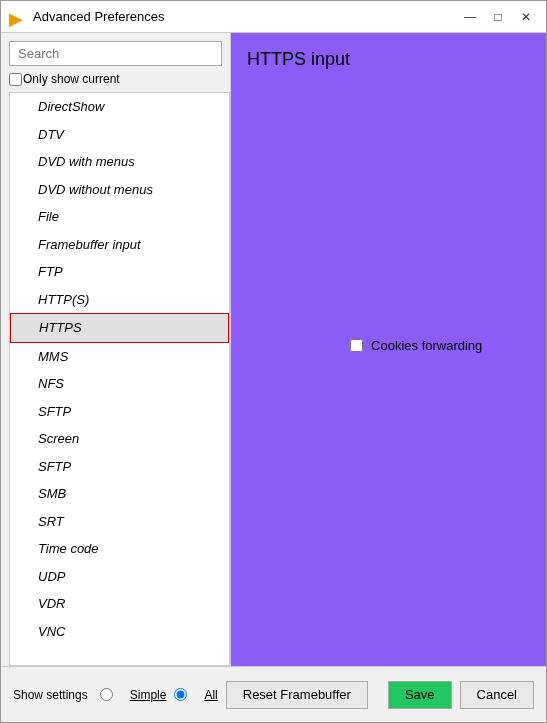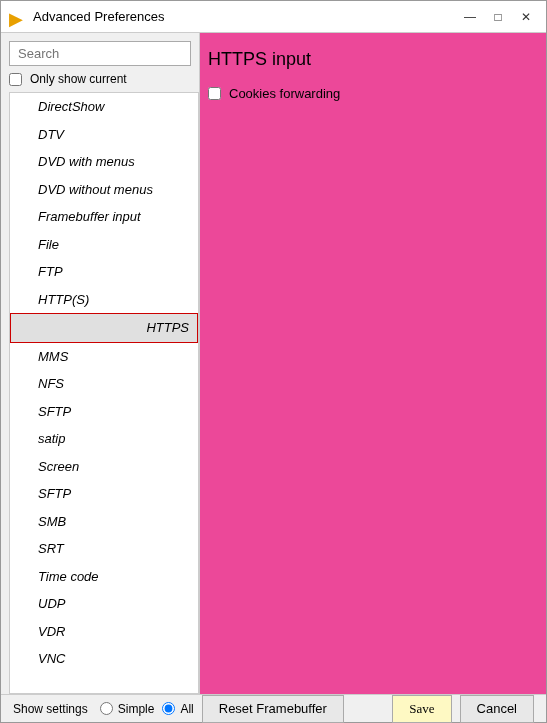--- a/index.html
+++ b/index.html
@@ -53,41 +53,41 @@
       align-items: center;
       justify-content: center;
       color: #333;
     }
     .main-content {
       display: flex;
       flex: 1;
       overflow: hidden;
     }
     .left-panel {
-      width: 199px;
+      width: 230px;
       flex-shrink: 0;
       display: flex;
       flex-direction: column;
       background: #f0f0f0;
       border-right: 1px solid #ccc;
     }
     .search-box {
       margin: 8px 8px 4px 8px;
       padding: 4px 8px;
       border: 1px solid #aaa;
       background: white;
       font-size: 13px;
       color: #999;
       outline: none;
       width: calc(100% - 16px);
     }
     .only-show-current {
       display: flex;
       align-items: flex-end;
-      gap: 8px;
+      gap: 1px;
       padding: 2px 8px 6px 8px;
       font-size: 12px;
     }
     .only-show-current input { cursor: pointer; }
     .tree-list {
       flex: 1;
       overflow-y: scroll;
       background: white;
       border: 1px solid #ccc;
       margin: 0 0 0 8px;
@@ -96,45 +96,44 @@
       padding: 4px 8px 4px 28px;
       cursor: pointer;
       color: #000;
       line-height: 1.5;
       background: white;
       font-style: italic;
     }
     .tree-item.selected {
       background: #e0e0e0;
       border: 1px solid #cc0000;
-      text-align: right;
     }
     .right-panel {
       flex: 1;
       display: flex;
-      flex-direction: column;
-      padding: 16px 8px;
-      background: #ec4899;
+      flex-direction: row;
+      padding: 16px 16px;
+      background: #8b5cf6;
     }
     .right-title {
       font-size: 18px;
       font-weight: normal;
       margin-bottom: 16px;
       color: #000;
     }
     .option-row {
       display: flex;
       align-items: center;
       gap: 8px;
       margin-bottom: 8px;
     }
     .option-row input[type=checkbox] { cursor: pointer; }
     .option-row label { font-size: 13px; cursor: pointer; }
     .bottom-bar {
-      height: 28px;
+      height: 56px;
       display: flex;
       align-items: center;
       padding: 0 12px;
       border-top: 1px solid #ccc;
       background: #f0f0f0;
       flex-shrink: 0;
       gap: 8px;
     }
     .show-settings-label {
       font-size: 12px;
@@ -143,35 +142,35 @@
     }
     .radio-group {
       display: flex;
       align-items: center;
       gap: 8px;
       font-size: 12px;
     }
     .radio-group label {
       display: flex;
       align-items: center;
-      gap: 5px;
-      cursor: pointer;
+      gap: 17px;
+      cursor: pointer;
+      text-decoration: underline;
     }
     .spacer { flex: 1; }
     .bottom-btn {
       padding: 4px 16px;
       font-size: 13px;
       border: 1px solid #aaa;
       background: #e8e8e8;
       cursor: pointer;
       height: 28px;
     }
     .bottom-btn.save {
-      background: #fef9c3;
-      font-family: Liberation Serif, serif;
+      background: #22c55e;
     }
     
     .tree-list::-webkit-scrollbar { width: 14px; }
     .tree-list::-webkit-scrollbar-track { background: #f5f5f5; }
     .tree-list::-webkit-scrollbar-thumb { background: #c0c0c0; border: 1px solid #aaa; }
   </style>
 </head>
 <body>
 
 <div class="window">
@@ -192,29 +191,28 @@
       <input class="search-box" type="text" placeholder="Search" style="">
       <div class="only-show-current">
         <input type="checkbox" id="only-show" style="">
         <label for="only-show">Only show current</label>
       </div>
       <div class="tree-list" id="tree-list">
           <div class="tree-item">DirectShow</div>
           <div class="tree-item">DTV</div>
           <div class="tree-item">DVD with menus</div>
           <div class="tree-item">DVD without menus</div>
+          <div class="tree-item">File</div>
           <div class="tree-item">Framebuffer input</div>
-          <div class="tree-item">File</div>
           <div class="tree-item">FTP</div>
           <div class="tree-item">HTTP(S)</div>
           <div class="tree-item selected">HTTPS</div>
           <div class="tree-item">MMS</div>
           <div class="tree-item">NFS</div>
           <div class="tree-item">SFTP</div>
-          <div class="tree-item">satip</div>
           <div class="tree-item">Screen</div>
           <div class="tree-item">SFTP</div>
           <div class="tree-item">SMB</div>
           <div class="tree-item">SRT</div>
           <div class="tree-item">Time code</div>
           <div class="tree-item">UDP</div>
           <div class="tree-item">VDR</div>
           <div class="tree-item">VNC</div>
         </div>
     </div>

